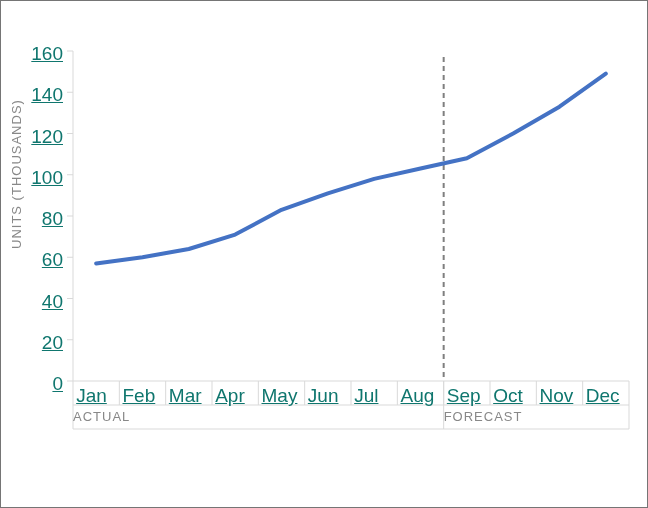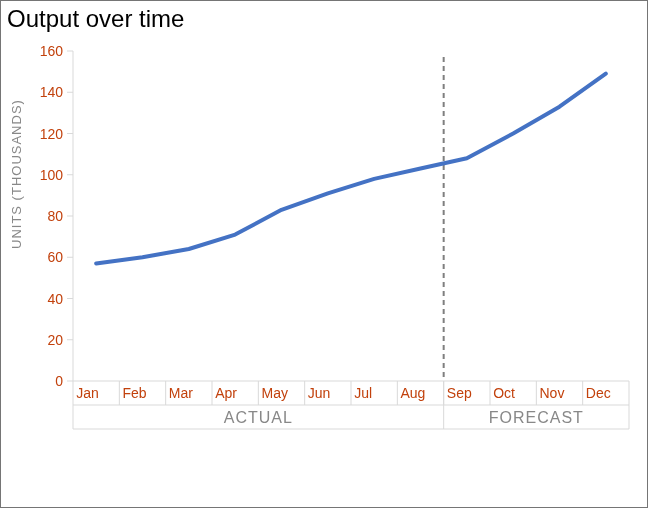--- a/index.html
+++ b/index.html
@@ -38,43 +38,42 @@
   }
   .plot {
     position: absolute;
     left: 72px;
     top: 50px;
     width: 556px;
     height: 378px;
   }
   .tick-label {
     position: absolute;
-    font-size: 14px;
-    color: #c2410c;
+    font-size: 19px;
+    color: #0f766e;
+    text-decoration: underline;
   }
   .x-tick-label {
     text-align: left;
     width: 40px;
     margin-left: -20px;
   }
   .x-group-label {
     position: absolute;
-    font-size: 16px;
+    font-size: 13px;
     letter-spacing: 1px;
     color: #888;
-    text-align: center;
   }
   svg { overflow: visible; }
 </style>
 </head>
 <body>
 
 <div class="chart-frame">
 
-  <div class="chart-title">Output over time</div>
 
   <div class="ylabel">UNITS (THOUSANDS)</div>
 
   <div class="plot">
     <svg id="chart-svg" width="556" height="378">
         <line x1="-6" y1="330" x2="0" y2="330" stroke="#D9D9D9" stroke-width="1"></line>
         <line x1="-6" y1="288.75" x2="0" y2="288.75" stroke="#D9D9D9" stroke-width="1"></line>
         <line x1="-6" y1="247.5" x2="0" y2="247.5" stroke="#D9D9D9" stroke-width="1"></line>
         <line x1="-6" y1="206.25" x2="0" y2="206.25" stroke="#D9D9D9" stroke-width="1"></line>
         <line x1="-6" y1="165" x2="0" y2="165" stroke="#D9D9D9" stroke-width="1"></line>

